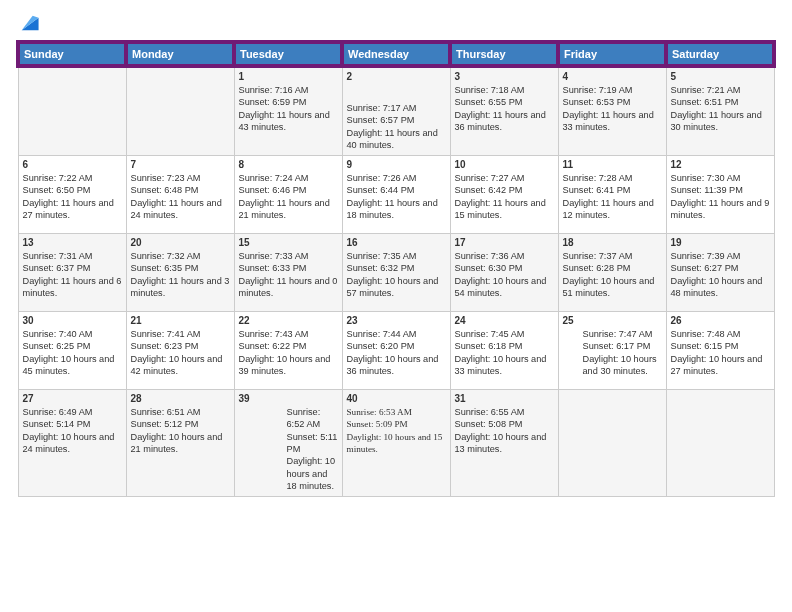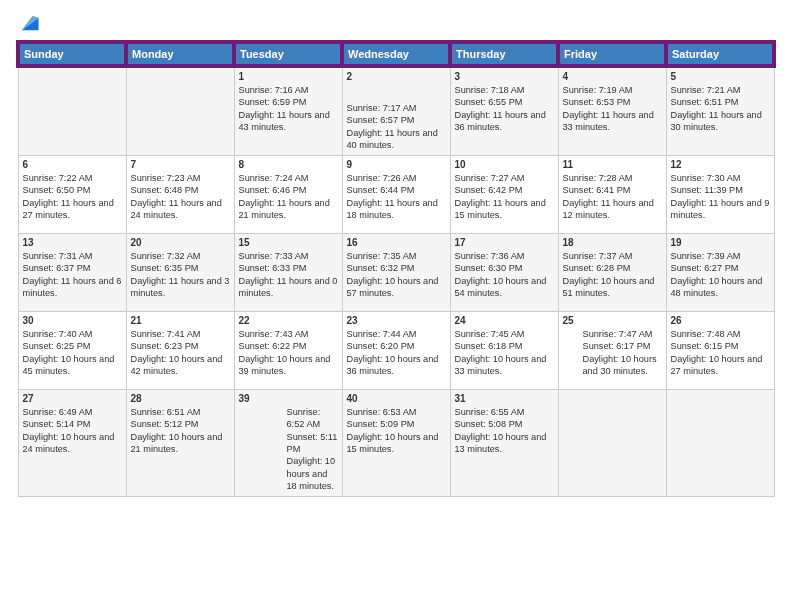--- a/index.html
+++ b/index.html
@@ -307,21 +307,21 @@
 Daylight: 10 hours and 21 minutes.</div>
           </td>
           <td>
             <span class="day-number">39</span>
             <div class="cell-text" style="white-space: pre-line; margin-left: 48px;">Sunrise: 6:52 AM
 Sunset: 5:11 PM
 Daylight: 10 hours and 18 minutes.</div>
           </td>
           <td>
             <span class="day-number">40</span>
-            <div class="cell-text" style="white-space: pre-line;">Sunrise: 6:53 AM
+            <div class="cell-text" style="white-space: pre-line; font-family: Liberation Serif, serif;">Sunrise: 6:53 AM
 Sunset: 5:09 PM
 Daylight: 10 hours and 15 minutes.</div>
           </td>
           <td>
             <span class="day-number">31</span>
             <div class="cell-text" style="white-space: pre-line;">Sunrise: 6:55 AM
 Sunset: 5:08 PM
 Daylight: 10 hours and 13 minutes.</div>
           </td>
           <td></td>

